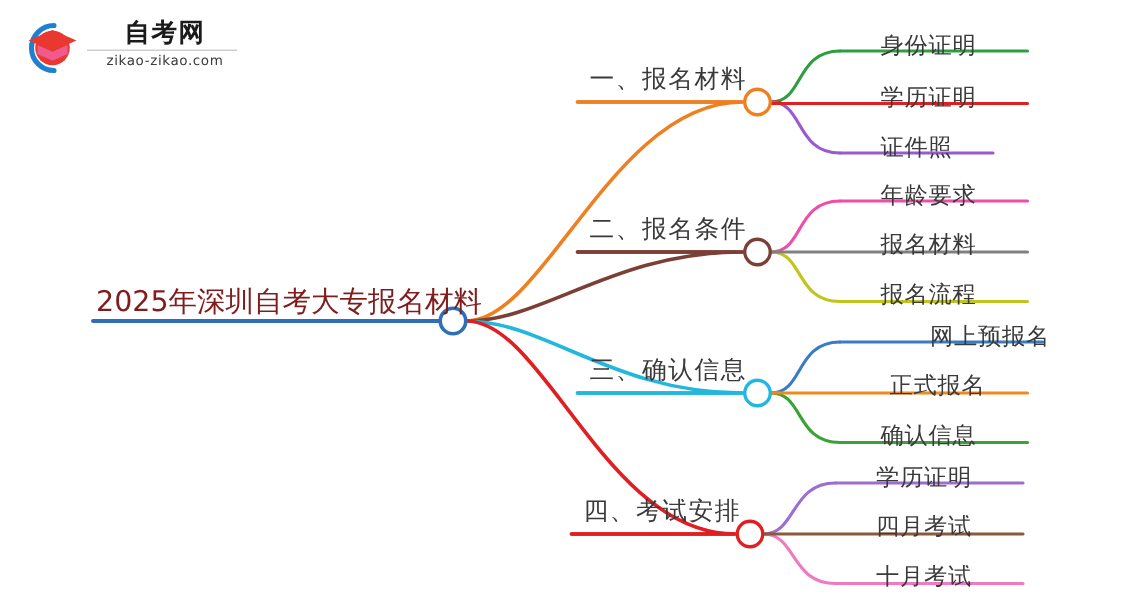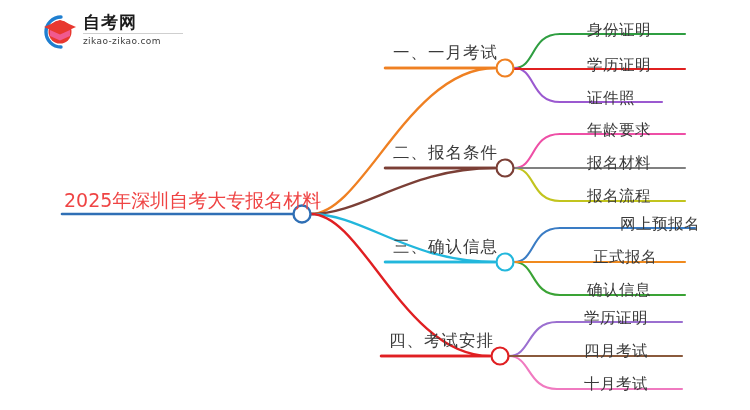--- a/index.html
+++ b/index.html
@@ -21,24 +21,25 @@
     position: absolute;
     left: 0;
     top: 0;
     width: 750px;
     height: 410px;
   }
 
   
   .logo-area {
     position: absolute;
-    left: 37px;
+    left: 12px;
     top: 10px;
     width: 150px;
     height: 44px;
+    text-align: center;
   }
   .logo-mark {
     position: absolute;
     left: 0px;
     top: 4px;
     width: 44px;
     height: 36px;
   }
   .logo-text-wrap {
     position: absolute;
@@ -73,21 +74,21 @@
 
   
   .node-label {
     position: absolute;
     color: #3a3a3a;
     white-space: nowrap;
     font-family: "DejaVu Sans", "Liberation Sans", sans-serif;
   }
   .root-label {
     font-size: 19px;
-    color: #ef4444;
+    color: #7f1d1d;
     letter-spacing: 0px;
   }
   .branch-label {
     font-size: 16.5px;
     color: #3a3a3a;
     letter-spacing: 1px;
   }
   .leaf-label {
     font-size: 15.5px;
     color: #3a3a3a;
@@ -159,21 +160,21 @@
         <circle cx="505" cy="68" r="8.5" fill="#ffffff" stroke="#ef8022" stroke-width="2.2"></circle>
         <circle cx="505" cy="168" r="8.5" fill="#ffffff" stroke="#7b3f36" stroke-width="2.2"></circle>
         <circle cx="505" cy="262" r="8.5" fill="#ffffff" stroke="#22b7dc" stroke-width="2.2"></circle>
         <circle cx="500" cy="356" r="8.5" fill="#ffffff" stroke="#e01f22" stroke-width="2.2"></circle>
         <circle cx="302" cy="214" r="8.5" fill="#ffffff" stroke="#2f6fb5" stroke-width="2.4"></circle>
       </g>
   </svg>
 
   <div id="labels-layer">
       <div class="node-label root-label" style="left: 64px; top: 188px;">2025年深圳自考大专报名材料</div>
-      <div class="node-label branch-label" style="left: 393px; top: 42px;">一、一月考试</div>
+      <div class="node-label branch-label" style="left: 393px; top: 42px;">一、报名材料</div>
       <div class="node-label leaf-label" style="left: 587px; top: 20px;">身份证明</div>
       <div class="node-label leaf-label" style="left: 587px; top: 55px;">学历证明</div>
       <div class="node-label leaf-label" style="left: 587px; top: 88px;">证件照</div>
       <div class="node-label branch-label" style="left: 393px; top: 142px;">二、报名条件</div>
       <div class="node-label leaf-label" style="left: 587px; top: 120px;">年龄要求</div>
       <div class="node-label leaf-label" style="left: 587px; top: 153px;">报名材料</div>
       <div class="node-label leaf-label" style="left: 587px; top: 186px;">报名流程</div>
       <div class="node-label branch-label" style="left: 393px; top: 236px;">三、确认信息</div>
       <div class="node-label leaf-label" style="left: 580px; top: 214px; margin-left: 40px;">网上预报名</div>
       <div class="node-label leaf-label" style="left: 593px; top: 247px;">正式报名</div>

